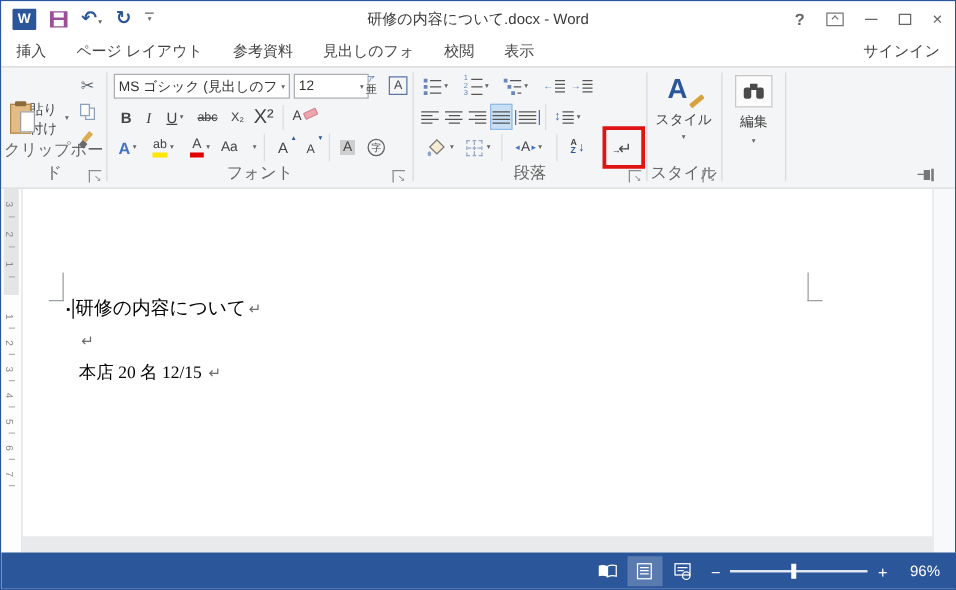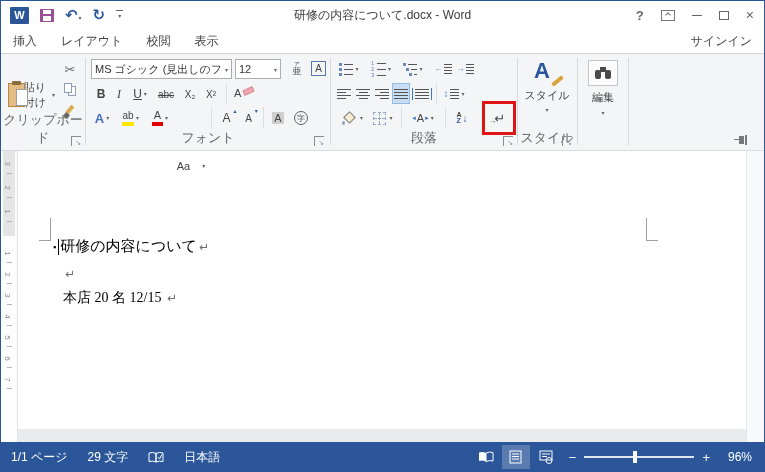--- a/index.html
+++ b/index.html
@@ -199,21 +199,23 @@
           <i></i>
         </span>
       <span class="min-icon"></span>
       <span class="max-icon"></span>
       <span class="close-glyph">×</span>
     </div>
   </div>
 
   <div id="tabbar">
     <div class="tab">挿入</div>
-    <div class="tab">レイアウト</div>
+    <div class="tab">ページ レイアウト</div>
+    <div class="tab">参考資料</div>
+    <div class="tab">見出しのフォ</div>
     <div class="tab">校閲</div>
     <div class="tab">表示</div>
     <div class="signin">サインイン</div>
   </div>
 
   <div id="ribbon">
 
     <div class="grp" style="left:0;width:84px;">
       <div class="rb" style="left:6px;top:5px;width:48px;height:72px;flex-direction:row;gap:3px;">
         <span class="clip-icon">
@@ -244,21 +246,21 @@
           <b>↘</b>
         </span>
     </div>
     <div class="gdiv" style="left:84px;"></div>
 
     <div class="grp" style="left:85px;width:244px;">
       <div class="combo" style="left:5px;top:5px;width:141px;">
         <span class="cv">MS ゴシック (見出しのフォ</span>
         <span class="cc">▾</span>
       </div>
-      <div class="combo" style="left:149px;top:5px;width:46px;text-align:right;">
+      <div class="combo" style="left:149px;top:5px;width:60px;text-align:right;">
         <span class="cv">12</span>
         <span class="cc">▾</span>
       </div>
       <div class="fbtn" style="left:201px;top:4px;width:20px;height:21px;">
         <span class="ruby-icon">
           <span class="rt">ア</span>
             <span class="rbse">亜</span>
         </span>
       </div>
       <div class="fbtn" style="left:224px;top:6px;width:17px;height:17px;">
@@ -266,21 +268,21 @@
       </div>
 
       <div class="fbtn bold-g" style="left:7px;top:30px;width:16px;height:20px;">B</div>
       <div class="fbtn italic-g" style="left:26px;top:30px;width:14px;height:20px;">I</div>
       <div class="fbtn" style="left:42px;top:30px;width:24px;height:20px;gap:2px;">
         <span class="under-g">U</span>
         <span class="tiny-caret">▾</span>
       </div>
       <div class="fbtn strike-g" style="left:68px;top:30px;width:24px;height:20px;">abc</div>
       <div class="fbtn" style="left:94px;top:30px;width:20px;height:20px;font-size:10px;">X₂</div>
-      <div class="fbtn" style="left:115px;top:30px;width:20px;height:20px;font-size:10px;text-align:right;">X²</div>
+      <div class="fbtn" style="left:115px;top:30px;width:20px;height:20px;font-size:16px;text-align:right;">X²</div>
       <div class="vdiv" style="left:140px;top:30px;height:20px;"></div>
       <div class="fbtn" style="left:145px;top:30px;width:24px;height:20px;">
         <span class="clear-icon"><span>A</span><i class="er"></i></span>
       </div>
 
       <div class="fbtn" style="left:4px;top:53px;width:24px;height:22px;gap:2px;">
         <span class="fx-a">A</span>
         <span class="tiny-caret">▾</span>
       </div>
       <div class="fbtn" style="left:31px;top:53px;width:27px;height:22px;gap:2px;">
@@ -290,21 +292,21 @@
         </span>
         <span class="tiny-caret">▾</span>
       </div>
       <div class="fbtn" style="left:61px;top:53px;width:26px;height:22px;gap:2px;">
         <span class="fc-icon">
           <span class="fa">A</span>
             <span class="fc-bar"></span>
         </span>
         <span class="tiny-caret">▾</span>
       </div>
-      <div class="fbtn case-g" style="left:90px;top:53px;width:30px;height:22px;gap:12px;margin-top:48px;">
+      <div class="fbtn case-g" style="left:90px;top:53px;width:30px;height:22px;gap:12px;">
         <span>Aa</span>
         <span class="tiny-caret">▾</span>
       </div>
       <div class="vdiv" style="left:125px;top:53px;height:22px;"></div>
       <div class="fbtn" style="left:130px;top:53px;width:21px;height:22px;">
         <span class="grow-wrap">
           <span class="ga">A</span><span class="gup">▴</span>
         </span>
       </div>
       <div class="fbtn" style="left:152px;top:53px;width:21px;height:22px;">
@@ -584,32 +586,20 @@
         <i class="rtick" style="top:153px;"></i>
       <i class="rtick" style="top:174px;"></i>
         <i class="rtick" style="top:195px;"></i>
         <i class="rtick" style="top:216px;"></i>
       <i class="rtick" style="top:237px;"></i>
     </div>
     <div id="scrollstrip"></div>
   </div>
 
   <div id="statusbar">
-    <div class="sb-left">
-      <span class="sb-item">1/1 ページ</span>
-      <span class="sb-item">29 文字</span>
-      <span class="sb-item">
-        <svg width="16" height="13" viewBox="0 0 16 13">
-          <path d="M1 2 Q4.5 0.8 8 2.4 L8 11 Q4.5 9.4 1 10.6 Z" fill="none" stroke="#fff" stroke-width="1"></path>
-          <path d="M15 2 Q11.5 0.8 8 2.4 L8 11 Q11.5 9.4 15 10.6 Z" fill="none" stroke="#fff" stroke-width="1"></path>
-          <path d="M10 6 L11.5 8 L14 3.5" fill="none" stroke="#fff" stroke-width="1"></path>
-        </svg>
-      </span>
-      <span class="sb-item">日本語</span>
-    </div>
     <div class="sb-right">
       <span class="viewbtn">
         <svg width="16" height="12" viewBox="0 0 16 12">
           <path d="M1 1.5 Q4.5 0.4 8 2 L8 10.5 Q4.5 8.9 1 10 Z" fill="#fff"></path>
           <path d="M15 1.5 Q11.5 0.4 8 2 L8 10.5 Q11.5 8.9 15 10 Z" fill="none" stroke="#fff"></path>
         </svg>
       </span>
       <span class="viewbtn active">
         <svg width="13" height="14" viewBox="0 0 13 14">
           <rect x="1" y="1" width="11" height="12" fill="none" stroke="#fff"></rect>

